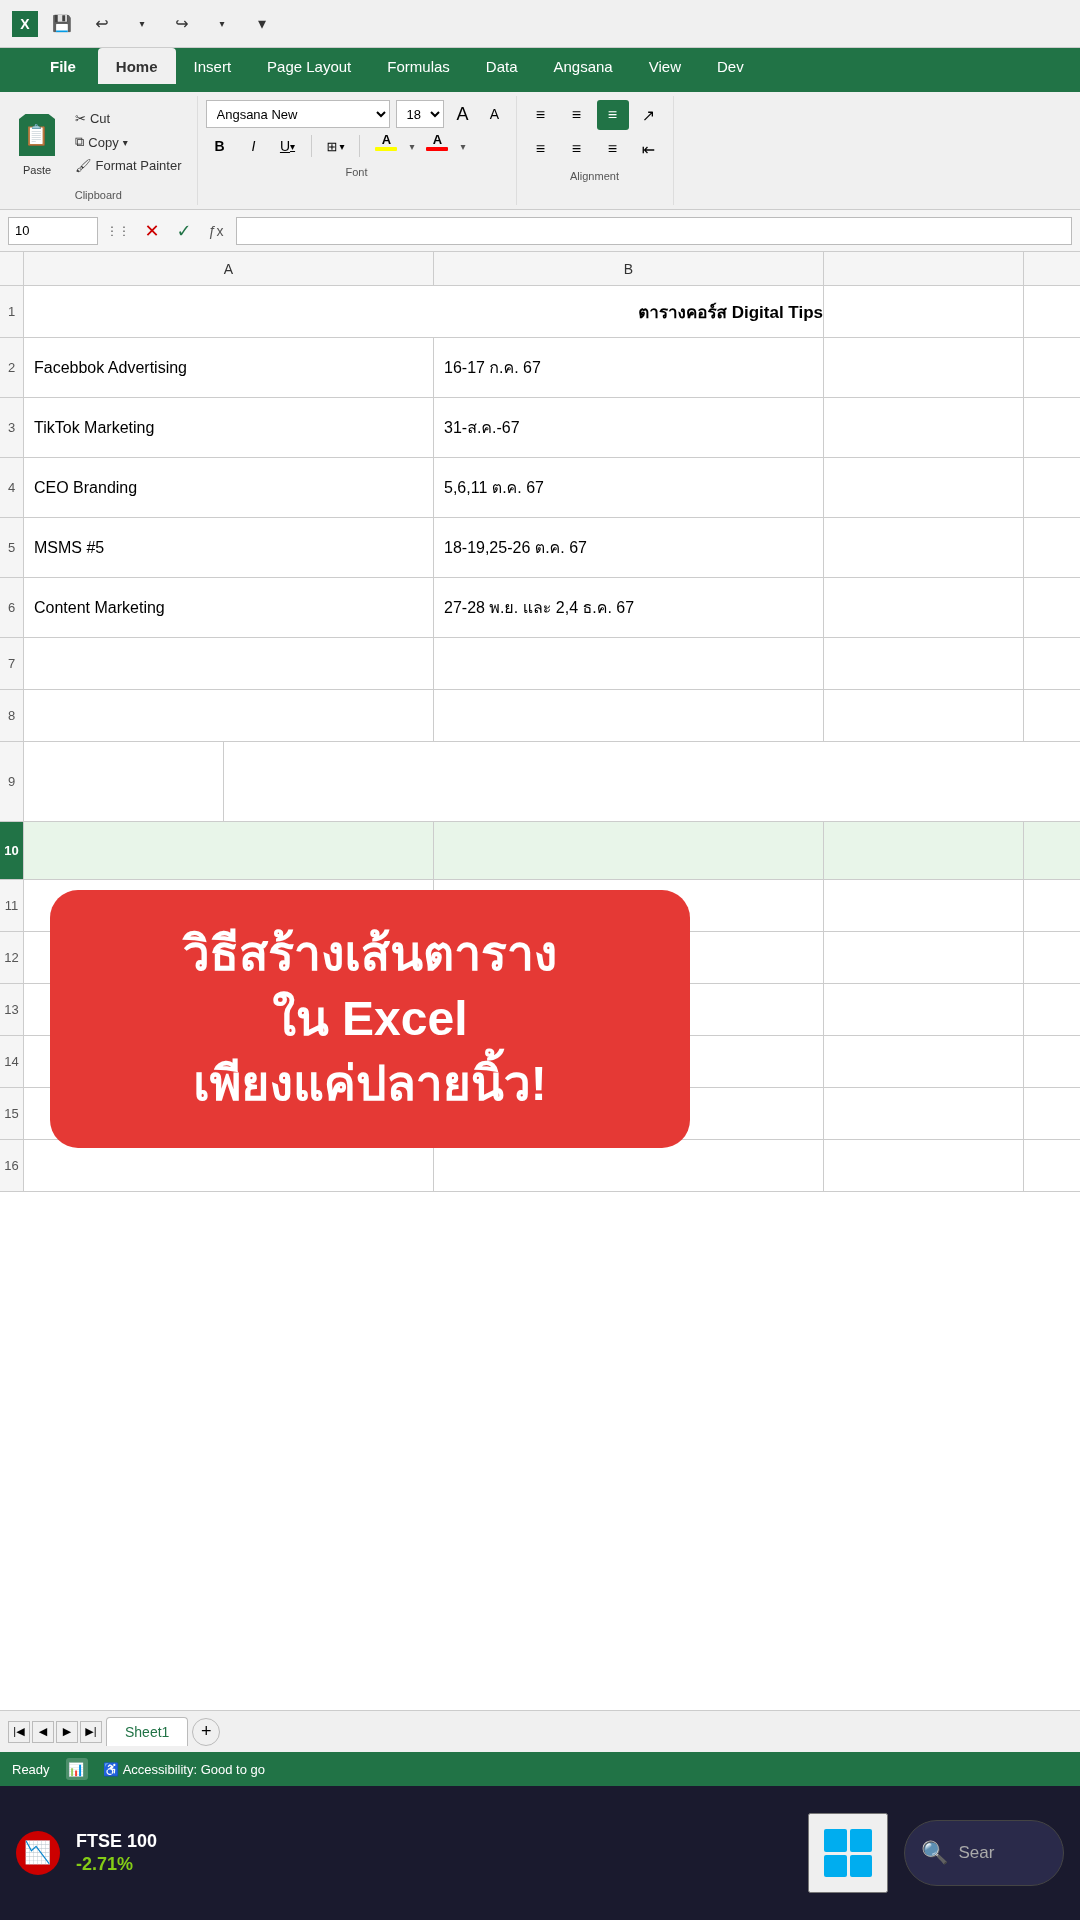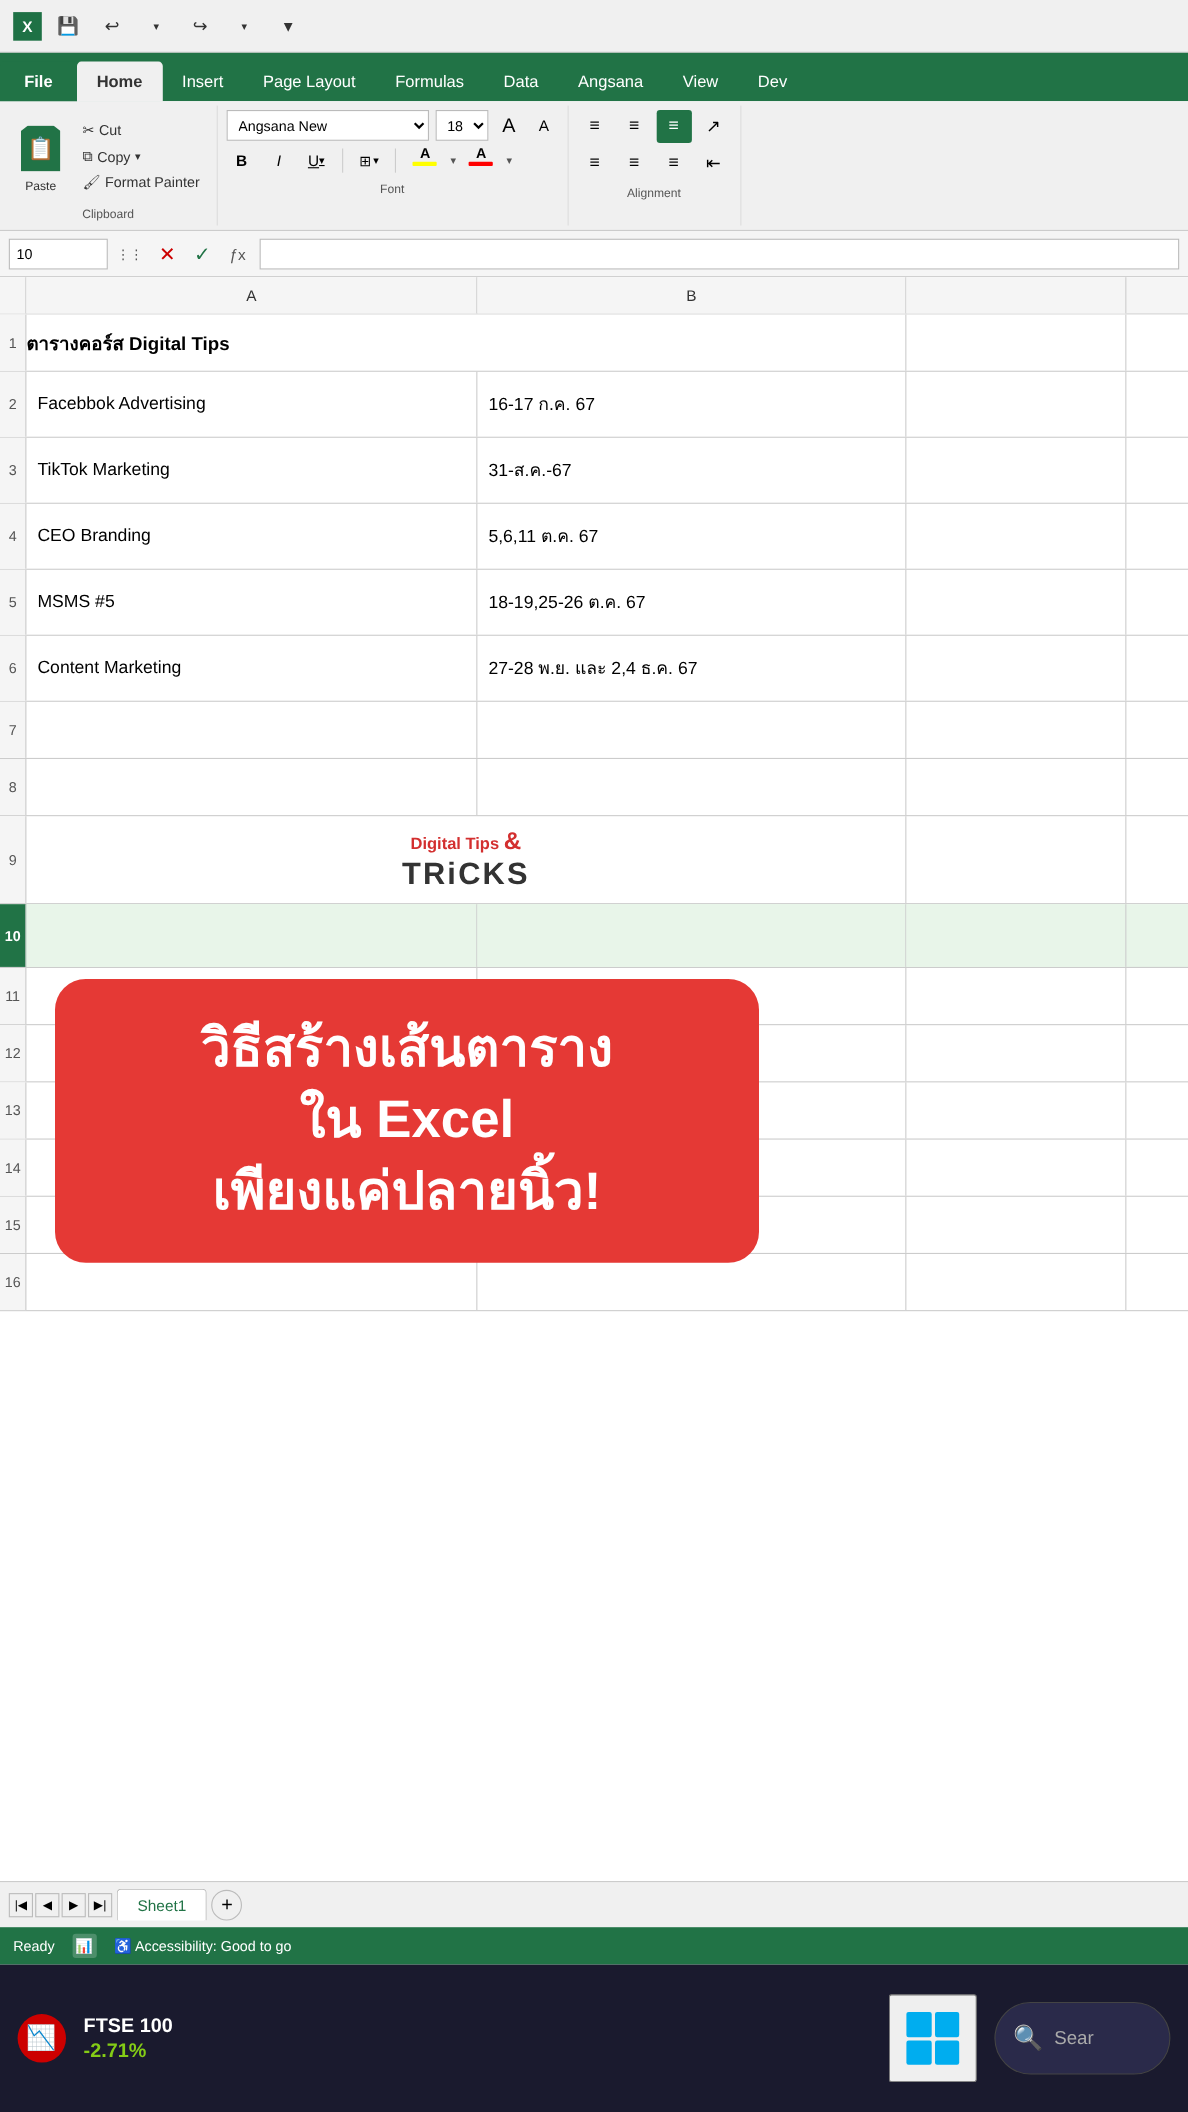--- a/index.html
+++ b/index.html
@@ -35,21 +35,21 @@
       display: flex; align-items: center; justify-content: center;
       font-size: 16px; color: #333;
       border-radius: 3px;
     }
 
     
     .ribbon-tabs {
       height: 44px;
       background: #217346;
       display: flex;
-      align-items: flex-end;
+      padding-left: 28px;
     }
     .ribbon-tab {
       padding: 8px 18px;
       color: white;
       font-size: 15px;
       cursor: pointer;
       border-top-left-radius: 4px;
       border-top-right-radius: 4px;
       height: 36px;
       display: flex;
@@ -309,21 +309,21 @@
     
     .header-row {
       height: 52px;
       background: white;
     }
     .header-merged-cell {
       width: 800px;
       border-right: 1px solid #ccc;
       display: flex;
       align-items: center;
-      justify-content: flex-start;
+      justify-content: flex-end;
       font-size: 17px;
       font-weight: bold;
     }
 
     
     .data-row { height: 60px; }
     .empty-row { height: 52px; }
 
     
     .logo-cell {
@@ -704,29 +704,20 @@
 
   <div class="spreadsheet-row empty-row">
     <div class="row-num">8</div>
     <div class="cell cell-a"></div>
     <div class="cell cell-b"></div>
     <div class="cell cell-c"></div>
   </div>
 
   <div class="spreadsheet-row" style="height:80px;">
     <div class="row-num">9</div>
-    <div class="logo-cell">
-      <div class="logo-text">
-        <div class="logo-line1">
-          <span>Digital Tips</span>
-          <span class="logo-ampersand">&amp;</span>
-        </div>
-        <div class="logo-line2">TRiCKS</div>
-      </div>
-    </div>
     <div class="cell cell-c"></div>
   </div>
 
   <div class="spreadsheet-row" style="height:58px; background:#e8f5e9;">
     <div class="row-num" style="background:#217346; color:white; font-weight:bold;">10</div>
     <div class="cell cell-a" style="background:#e8f5e9;"></div>
     <div class="cell cell-b" style="background:#e8f5e9;"></div>
     <div class="cell cell-c" style="background:#e8f5e9;"></div>
   </div>
 

